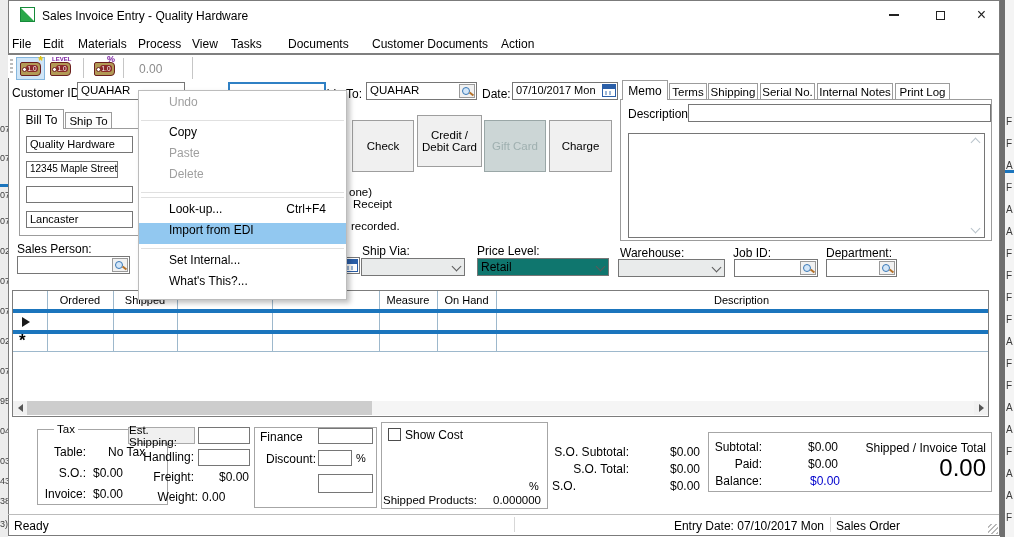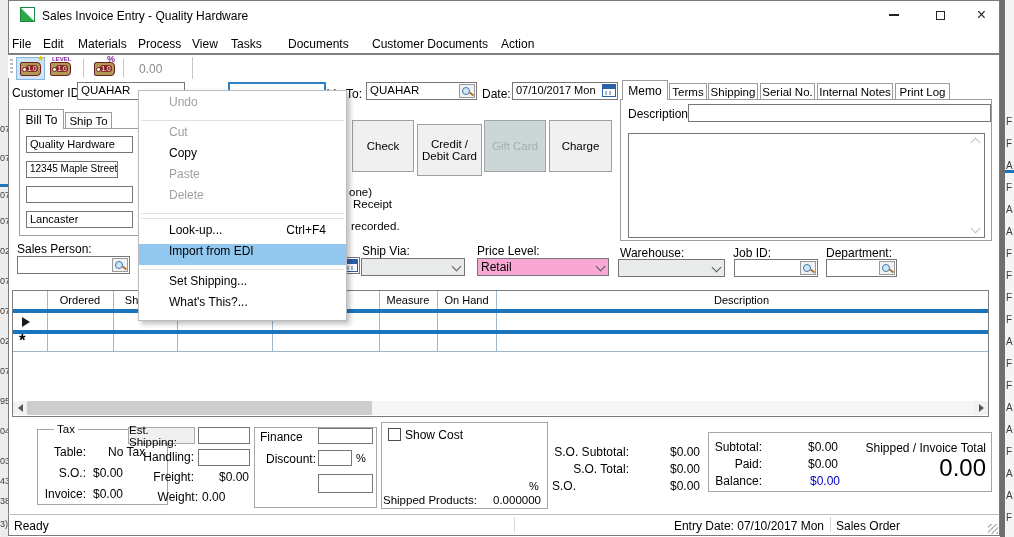--- a/index.html
+++ b/index.html
@@ -5,21 +5,21 @@
   html,body{margin:0;padding:0}
   body{width:1014px;height:537px;position:relative;overflow:hidden;background:#fff;
        font-family:"Liberation Sans",sans-serif;font-size:12px;color:#000;cursor:default}
   .abs{position:absolute}
   .lbl{position:absolute;white-space:nowrap;font-size:12px}
   .s11{font-size:11px}
   .s115{font-size:11.5px}
   .rt{text-align:right}
   .field{position:absolute;background:#fff;border:1px solid #767676;box-sizing:border-box;
          font-size:11.5px;padding:1px 3px;white-space:nowrap;overflow:hidden}
-  .combo{position:absolute;background:#f9a8d4;border:1px solid #767676;box-sizing:border-box;
+  .combo{position:absolute;background:#0f766e;border:1px solid #767676;box-sizing:border-box;
          display:flex;align-items:center;font-size:12px;padding:0 3px;overflow:hidden}
   .combo.dis{background:#e9ebeb;color:#6f6f6f}
   .ddchev{margin-left:auto;width:9px;height:9px;position:relative;flex:none}
   .ddchev::before{content:"";position:absolute;left:1px;top:0;width:6px;height:6px;
          border-right:1.4px solid #5a5a5a;border-bottom:1.4px solid #5a5a5a;transform:rotate(45deg)}
   .mag{position:absolute;width:16px;height:14px;background:#f1f1f1;border:1px solid #9a9a9a;box-sizing:border-box}
   .mag::before{content:"";position:absolute;left:2px;top:2px;width:6px;height:6px;border:1.5px solid #3a78b5;
          border-radius:50%;background:#d3e6f8}
   .mag::after{content:"";position:absolute;left:9px;top:8px;width:5px;height:2px;background:#b5722a;transform:rotate(40deg)}
   .cal{position:absolute;width:14px;height:13px;background:#fff;border:1px solid #2b5fa8;box-sizing:border-box}
@@ -203,21 +203,21 @@
 <div class="field" style="left:26px;top:186px;width:107px;height:17px;font-size:11px"><span></span></div>
 <div class="field" style="left:26px;top:211px;width:107px;height:17px;font-size:11px"><span>Lancaster</span></div>
 
 <span class="lbl" style="left:17px;top:242px">Sales Person:</span>
 <div class="field" style="left:17px;top:256px;width:113px;height:18px">
   <span></span>
   <span class="mag" style="right:1px;top:1px"></span>
 </div>
 
 <div class="pay-btn" style="left:352px;top:120px;width:62px;height:52px"><span>Check</span></div>
-<div class="pay-btn" style="left:417px;top:124px;width:65px;height:52px"><span>Credit /
+<div class="pay-btn" style="left:417px;top:115px;width:65px;height:52px"><span>Credit /
 Debit Card</span></div>
 <div class="pay-btn disabled" style="left:484px;top:120px;width:62px;height:52px"><span>Gift Card</span></div>
 <div class="pay-btn" style="left:549px;top:120px;width:63px;height:52px"><span>Charge</span></div>
 
 <span class="lbl s115" style="left:349px;top:186px">one)</span>
 <span class="lbl s115" style="left:353px;top:198px">Receipt</span>
 <span class="lbl s115" style="left:351px;top:220px">recorded.</span>
 
 <div class="field" style="left:318px;top:257px;width:42px;height:17px">
   <span class="cal" style="right:1px;top:1px"></span>
@@ -363,41 +363,38 @@
 <div class="vsep" style="left:830px;top:517px;height:15px;background:#d7d7d7"></div>
 <span class="lbl" style="left:836px;top:519px">Sales Order</span>
 <span class="grip" style="right:16px"></span>
 
 <div class="abs" style="left:138px;top:90px;width:209px;background:#fff;border:1px solid #bcbcbc;box-sizing:border-box;
             padding:4px 0;z-index:100;box-shadow:3px 3px 5px rgba(0,0,0,.25)">
     <div class="cm-item disabled">
       <span>Undo</span>
     </div>
     <div class="cm-sep"></div>
-    <div class="cm-item disabled">
-      <span>Cut</span>
-    </div>
     <div class="cm-item normal">
       <span>Copy</span>
     </div>
     <div class="cm-item disabled">
       <span>Paste</span>
     </div>
     <div class="cm-item disabled">
       <span>Delete</span>
     </div>
     <div class="cm-sep"></div>
     <div class="cm-sep"></div>
     <div class="cm-item normal">
       <span>Look-up...</span>
       <span class="cm-shortcut">Ctrl+F4</span>
     </div>
     <div class="cm-item highlighted">
       <span>Import from EDI</span>
     </div>
     <div class="cm-sep"></div>
     <div class="cm-item normal">
-      <span>Set Shipping...</span>
+      <span>Set Internal...</span>
     </div>
     <div class="cm-item normal">
       <span>What's This?...</span>
     </div>
   </div>
 
 </body></html>

